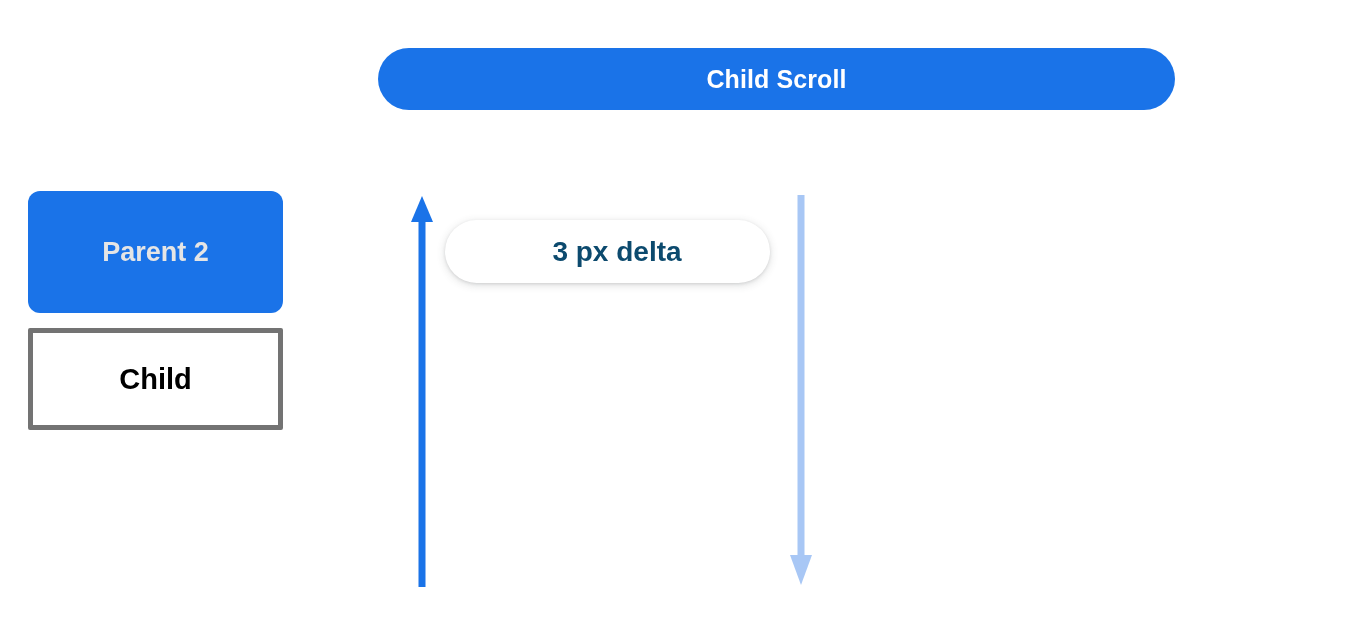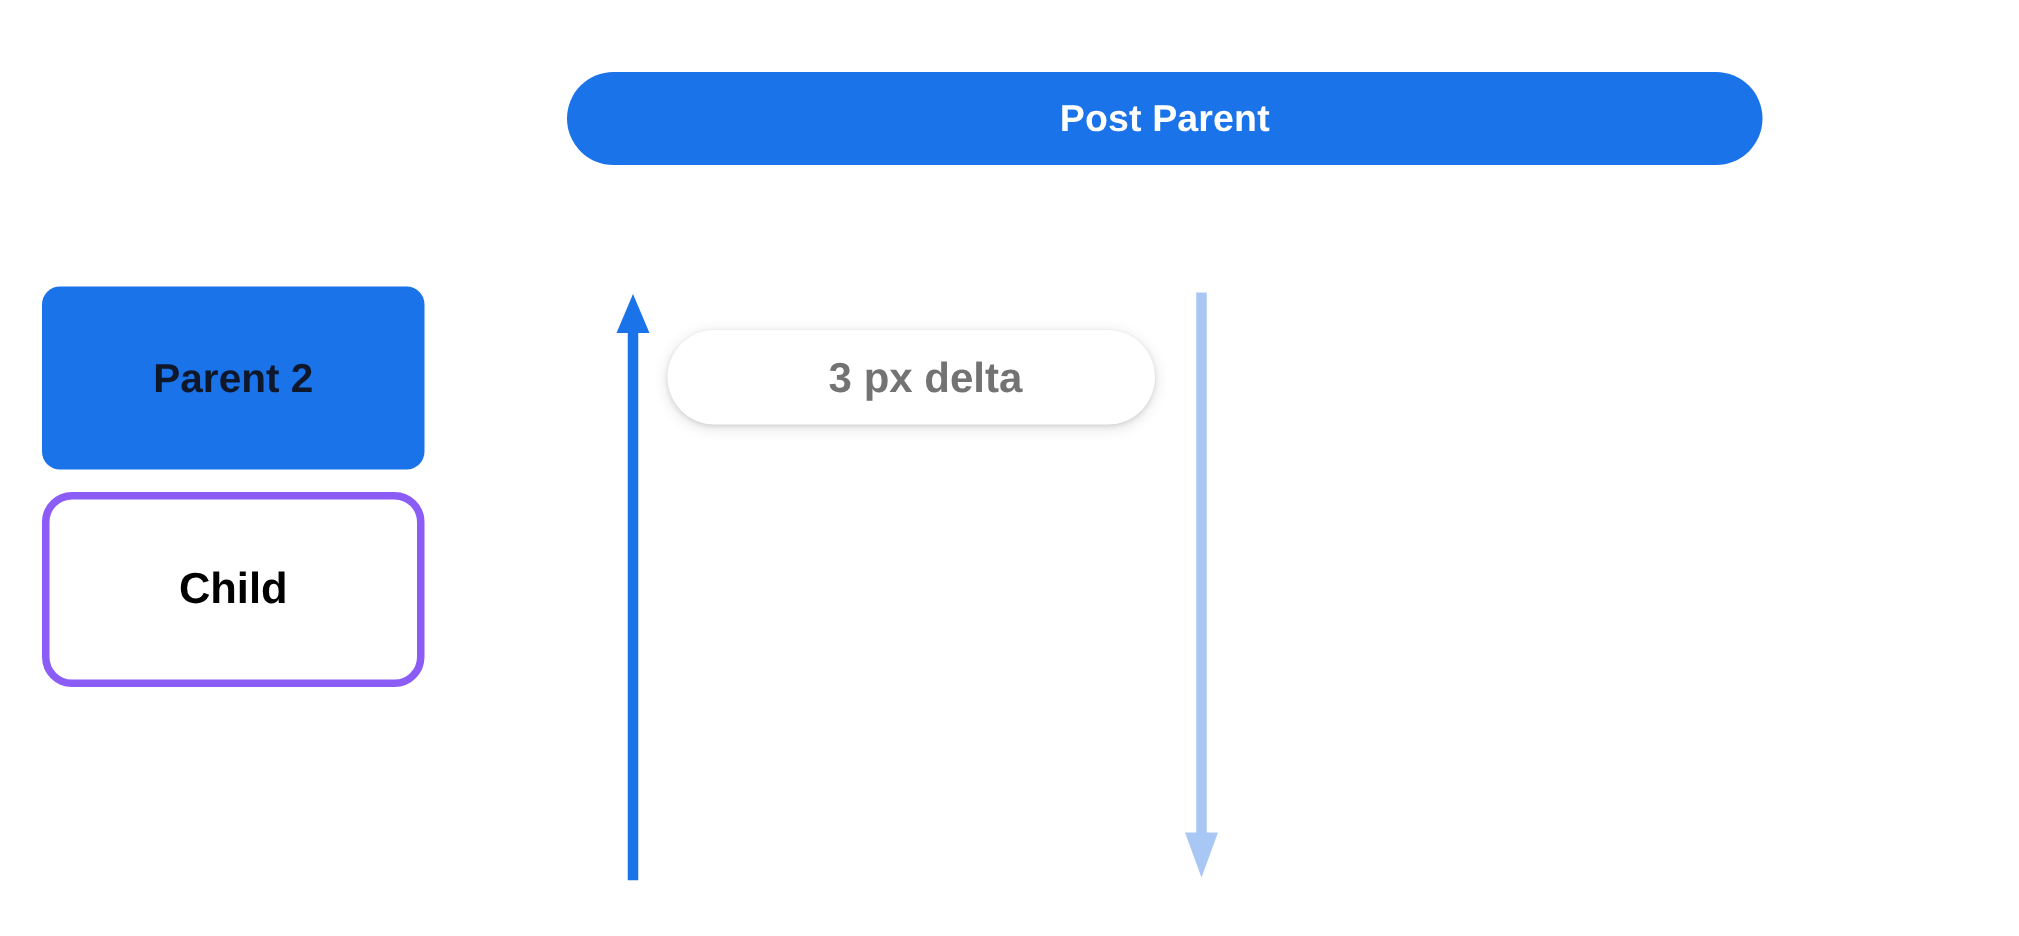--- a/index.html
+++ b/index.html
@@ -55,30 +55,30 @@
     align-items: center;
     justify-content: center;
     margin-bottom: 15px;
   }
   .node-box.filled {
     height: 122px;
     background: #1a73e8;
     border-radius: 12px;
   }
   .node-box.filled .label {
-    color: #0f172a;
+    color: #e5e5e5;
     font-size: 27px;
     font-weight: bold;
     line-height: 1;
   }
   .node-box.outlined {
-    height: 130px;
+    height: 102px;
     background: #ffffff;
-    border: 5px solid #8b5cf6;
-    border-radius: 20px;
+    border: 5px solid #737373;
+    border-radius: 2px;
     margin-bottom: 0;
   }
   .node-box.outlined .label {
     color: #000000;
     font-size: 29px;
     font-weight: bold;
     line-height: 1;
   }
 
   
@@ -115,42 +115,42 @@
     left: 445px;
     top: 220px;
     width: 325px;
     height: 63px;
     background: #ffffff;
     border-radius: 32px;
     box-shadow: 0 2px 9px rgba(60, 64, 67, 0.18),
                 0 1px 3px rgba(60, 64, 67, 0.13);
   }
   .pill-light .label {
-    color: #737373;
+    color: #0c4a6e;
     margin-left: 19px;
   }
   .pill-blue {
     left: 447px;
     top: 497px;
     width: 328px;
     height: 63px;
     background: #1a73e8;
     border-radius: 32px;
   }
   .pill-blue .label {
     color: #ffffff;
   }
 </style>
 </head>
 <body>
 
 <div id="stage">
 
   <div class="header-banner">
-    <span class="label">Post Parent</span>
+    <span class="label">Child Scroll</span>
   </div>
 
   <div class="node-stack">
 
     <div class="node-box filled">
       <span class="label">Parent 2</span>
     </div>
 
 
     <div class="node-box outlined">

